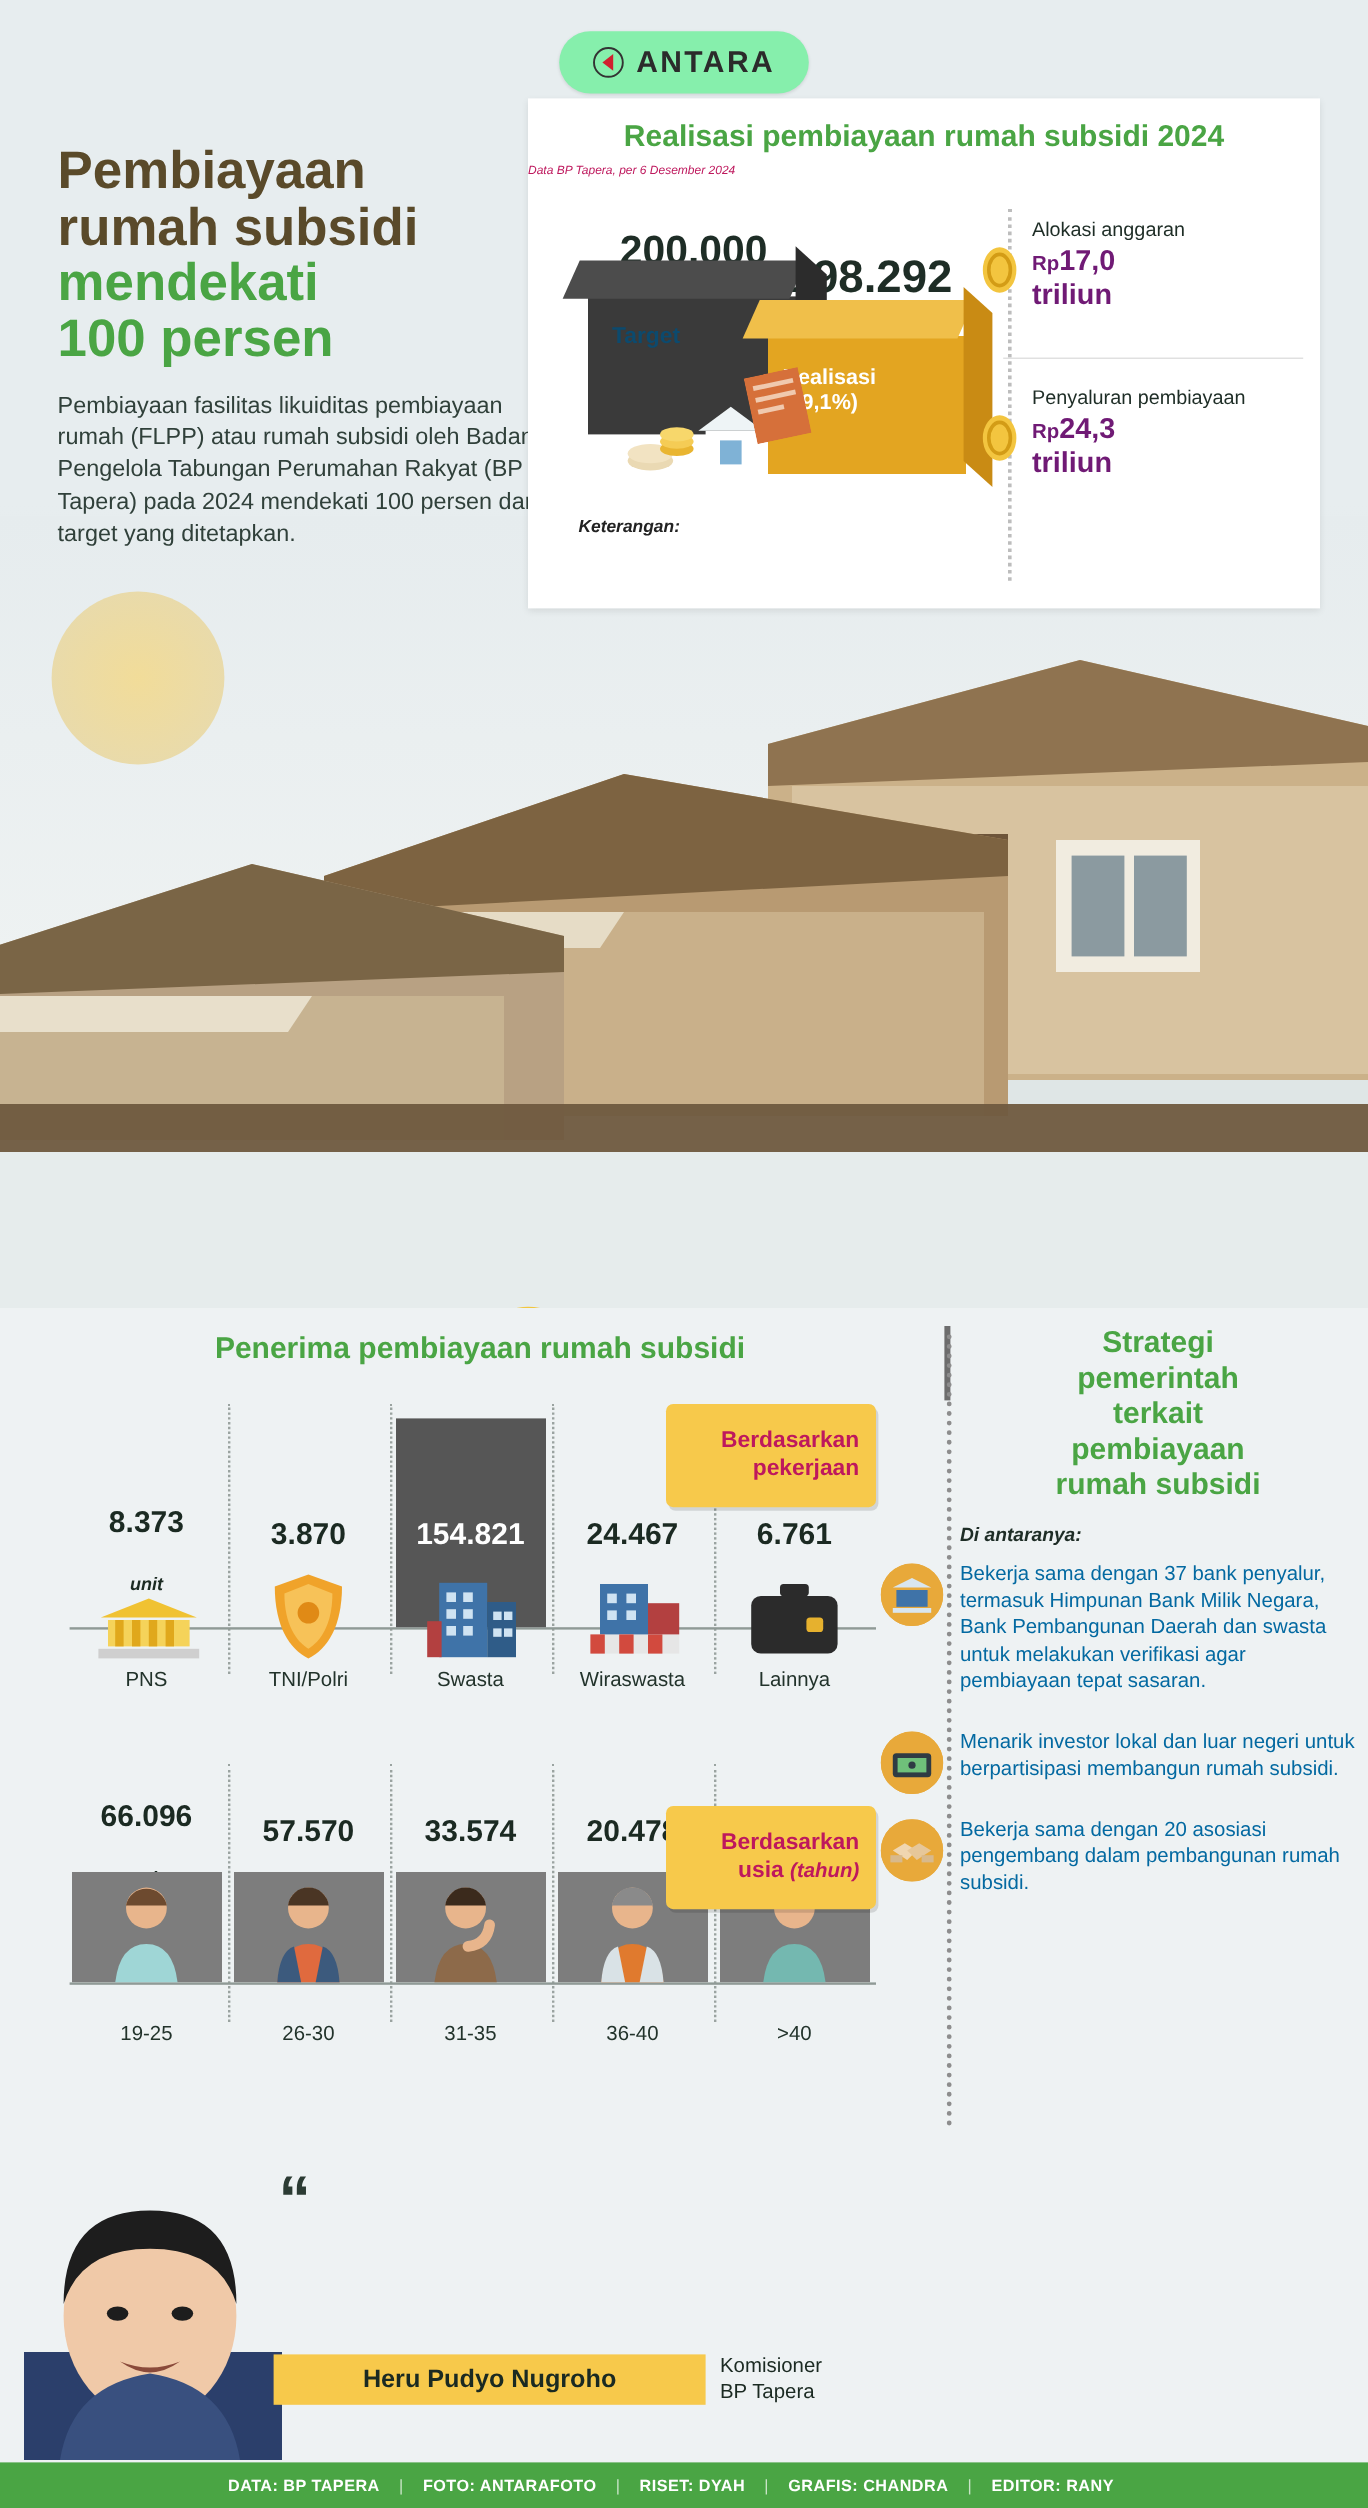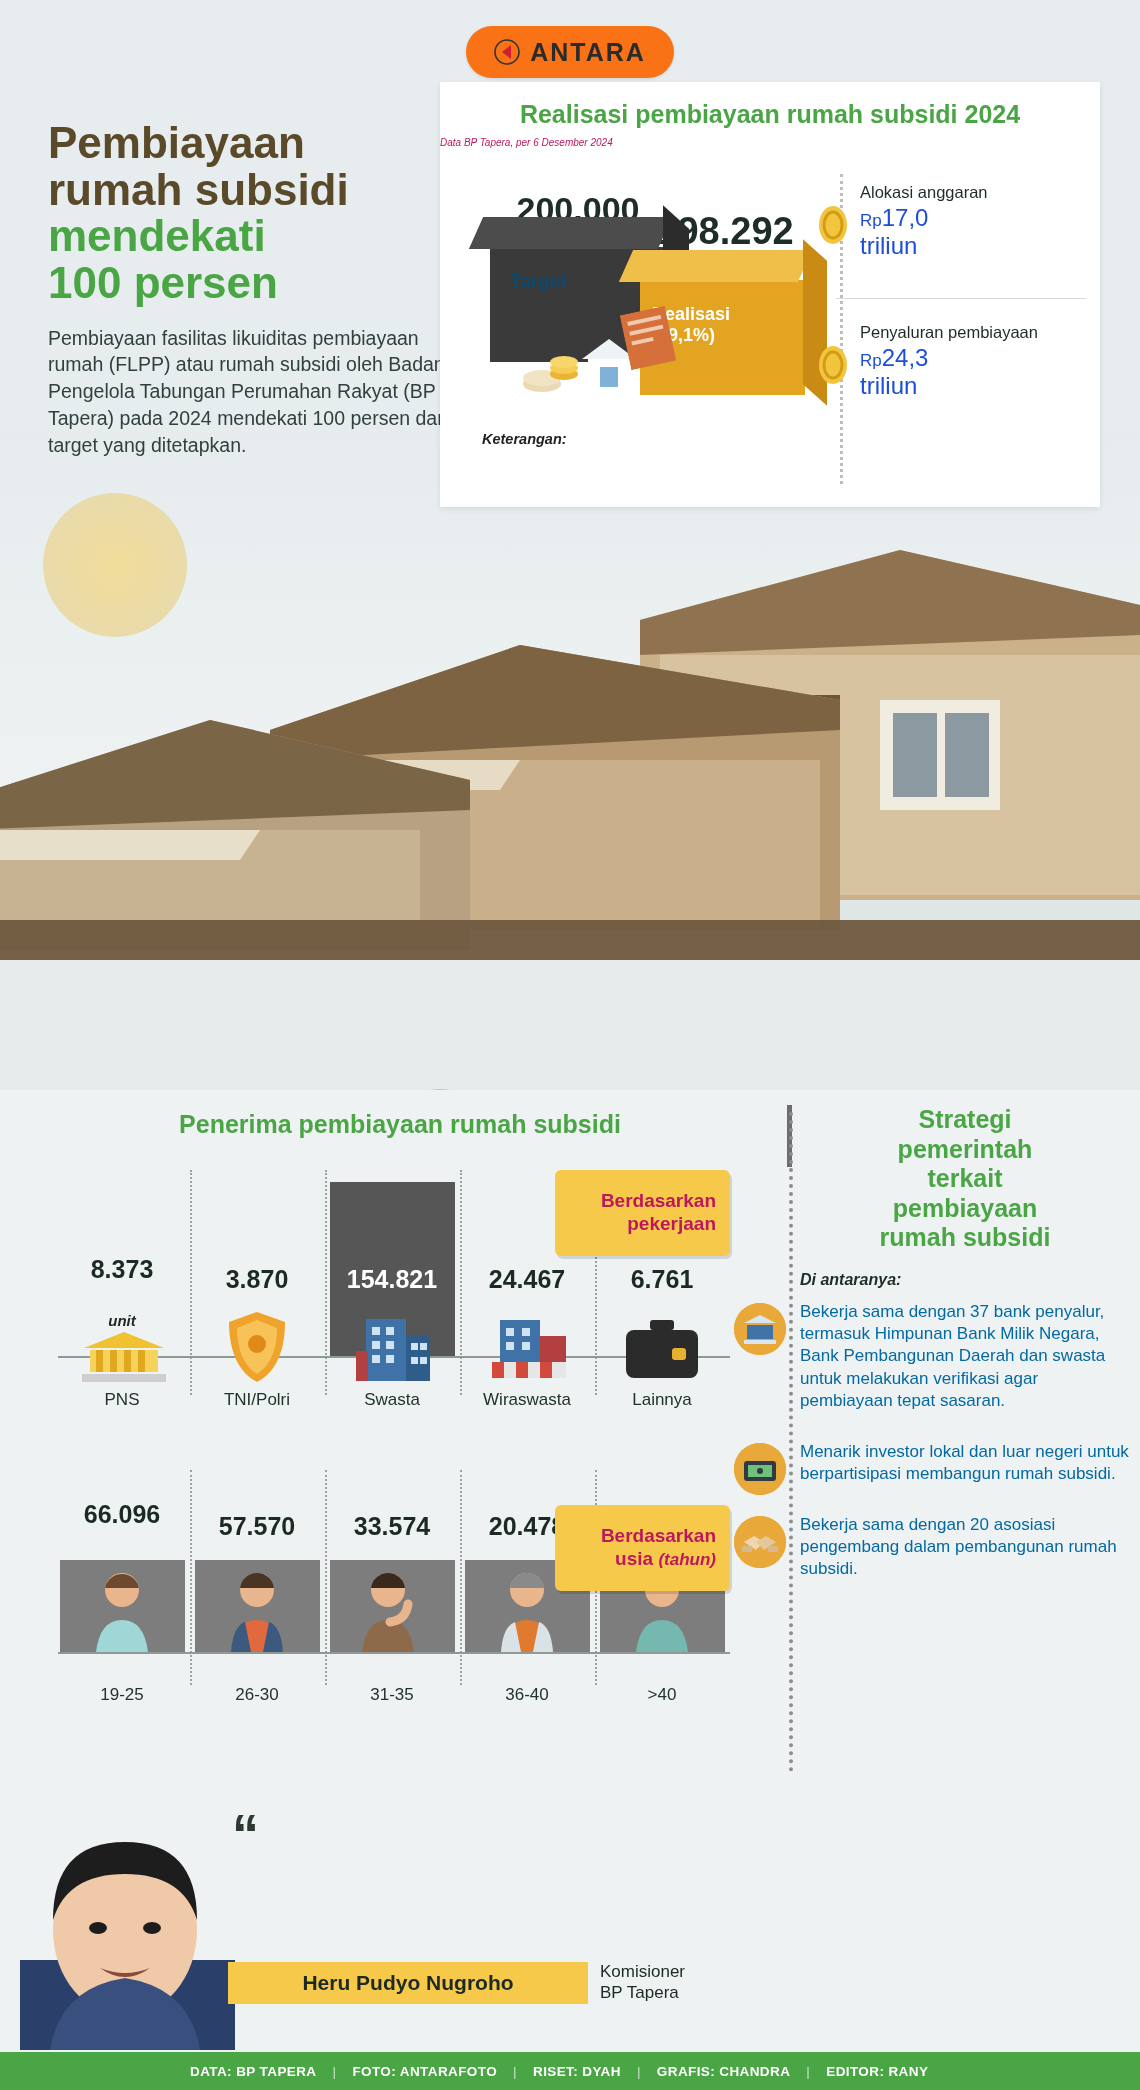--- a/index.html
+++ b/index.html
@@ -11,21 +11,21 @@
     overflow: hidden;
   }
   .page { position: relative; width: 1140px; height: 2090px; background:#eef2f3; }
 
   
   .top { position:absolute; top:0; left:0; width:1140px; height:700px;
     background: linear-gradient(180deg,#e7edef 0%, #e7edef 60%, #dfe7e9 100%); }
 
   .logo-pill {
     position:absolute; top:26px; left:50%; transform:translateX(-50%);
-    width:208px; height:52px; background:#f97316; border-radius:26px;
+    width:208px; height:52px; background:#86efac; border-radius:26px;
     display:flex; align-items:center; justify-content:center; gap:10px;
     box-shadow:0 1px 3px rgba(0,0,0,.12);
   }
   .logo-mark { width:26px; height:26px; position:relative; }
   .logo-text { font-size:25px; letter-spacing:2px; color:#2b2b2b; font-weight:700; }
 
   .headline { position:absolute; left:48px; top:120px; width:420px; }
   .headline h1 { font-size:44px; line-height:1.06; font-weight:bold; color:#5a4a2a; }
   .headline h1 .green { color:#4aa544; }
   .lede { margin-top:18px; font-size:19.5px; line-height:1.38; color:#30403a; }
@@ -75,21 +75,21 @@
   .doc-icon{ position:absolute; left:185px; top:228px; width:46px; height:56px; z-index:6; transform:rotate(-12deg); }
 
   .ket { position:absolute; left:42px; top:348px; width:300px; font-size:14.5px; line-height:1.35; color:#222; font-style:italic;}
   .ket b { font-style:italic; }
 
   .vdots { position:absolute; left:400px; top:92px; width:0; height:310px;
     border-left:3px dotted #bdbdbd; }
 
   .side-item { position:absolute; left:420px; width:220px; }
   .side-item .label { font-size:16.5px; line-height:1.22; color:#1e2d26; }
-  .side-item .amt { font-size:24px; font-weight:normal; color:#1d4ed8; line-height:1.15; margin-top:2px;}
+  .side-item .amt { font-size:24px; font-weight:bold; color:#701a75; line-height:1.15; margin-top:2px;}
   .side-item .amt .rp { font-size:17px; }
   .coin-small { position:absolute; left:-44px; top:22px; width:34px; height:42px; }
   .hline { position:absolute; left:396px; width:250px; border-top:1px solid #d9d9d9; }
 
   
   .houses { position:absolute; top:430px; left:0; width:1140px; height:670px; overflow:hidden; }
 
   
   .mid { position:absolute; top:1090px; left:0; width:1140px; height:730px; background:#eef2f3; }
   .sec-title { color:#4aa544; font-weight:bold; font-size:25px; text-align:center; }

